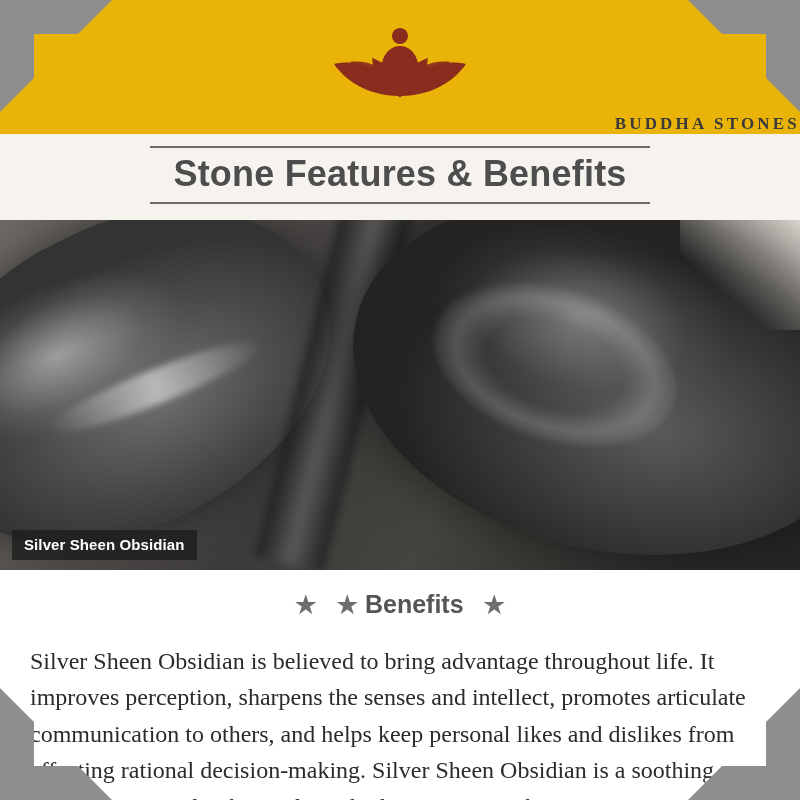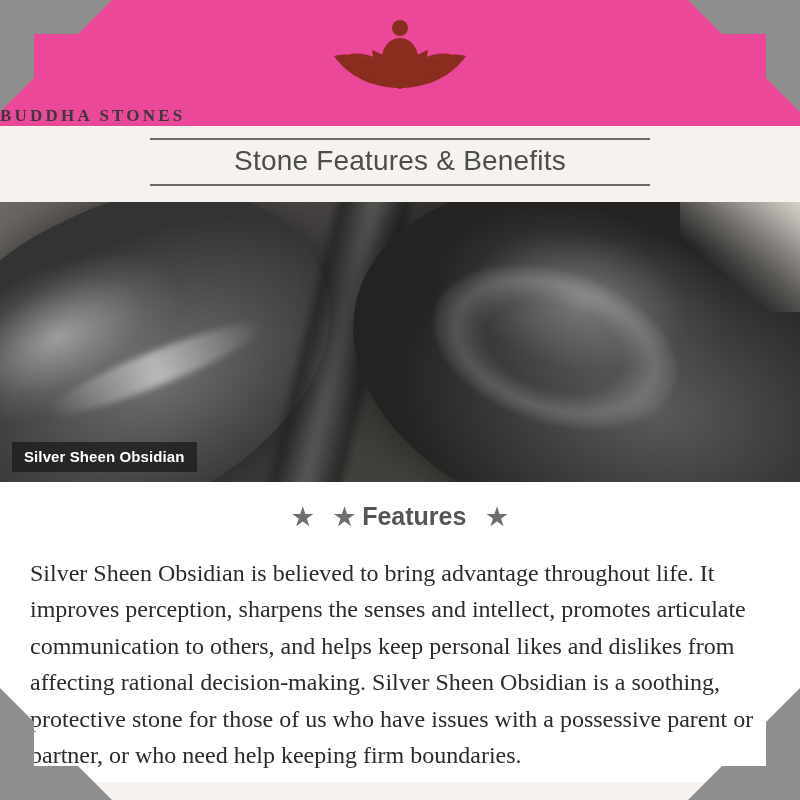--- a/index.html
+++ b/index.html
@@ -66,23 +66,23 @@
   .corner.br2 {
     bottom: 0; right: 0;
     width: 34px; height: 112px;
     clip-path: polygon(0 34px, 34px 0, 34px 112px, 0 112px);
   }
 
   
   .brand {
     position: relative;
     z-index: 5;
-    padding-top: 10px;
-    text-align: left;
-    background: #ec4899;
+    padding-top: 18px;
+    text-align: right;
+    background: #eab308;
   }
   .lotus-logo {
     display: block;
     margin: 0 auto;
     width: 176px;
     height: 92px;
   }
   .brand-name {
     margin-top: 4px;
     font-size: 17px;
@@ -98,32 +98,32 @@
     z-index: 6;
     margin: 12px auto 0 auto;
     width: 500px;
     border-top: 2px solid #6b6b6b;
     border-bottom: 2px solid #6b6b6b;
     text-align: center;
     padding: 5px 0 7px 0;
     background: #f6f3ef;
   }
   .title-banner-text {
-    font-size: 28px;
-    font-weight: normal;
+    font-size: 36px;
+    font-weight: bold;
     color: #4d4d4d;
     letter-spacing: 0.2px;
   }
 
   
   .photo-band {
     position: relative;
     margin-top: 16px;
     width: 800px;
-    height: 280px;
+    height: 350px;
     overflow: hidden;
     background: #4a4a4a;
   }
   .photo-bg {
     position: absolute;
     inset: 0;
     background:
       radial-gradient(ellipse 200px 120px at 690px 240px, rgba(255,255,255,0.18), rgba(255,255,255,0) 70%),
       radial-gradient(ellipse 150px 90px at 120px 120px, rgba(255,255,255,0.16), rgba(255,255,255,0) 70%),
       linear-gradient(118deg, #6d6a66 0%, #585552 18%, #3c3a39 42%, #46443f 60%, #2f2e2d 85%, #262524 100%);
@@ -302,21 +302,21 @@
     <div class="photo-caption">Silver Sheen Obsidian</div>
   </div>
 
   <div class="content">
     <div class="benefits">
       <div class="benefit">
         <span class="star">★</span>
       </div>
       <div class="benefit">
         <span class="star">★</span>
-        <span>Features</span>
+        <span>Benefits</span>
       </div>
       <div class="benefit">
         <span class="star">★</span>
       </div>
     </div>
     <p class="description">Silver Sheen Obsidian is believed to bring advantage throughout life. It improves perception, sharpens the senses and intellect, promotes articulate communication to others, and helps keep personal likes and dislikes from affecting rational decision-making. Silver Sheen Obsidian is a soothing, protective stone for those of us who have issues with a possessive parent or partner, or who need help keeping firm boundaries.</p>
   </div>
 
 </div>
 

